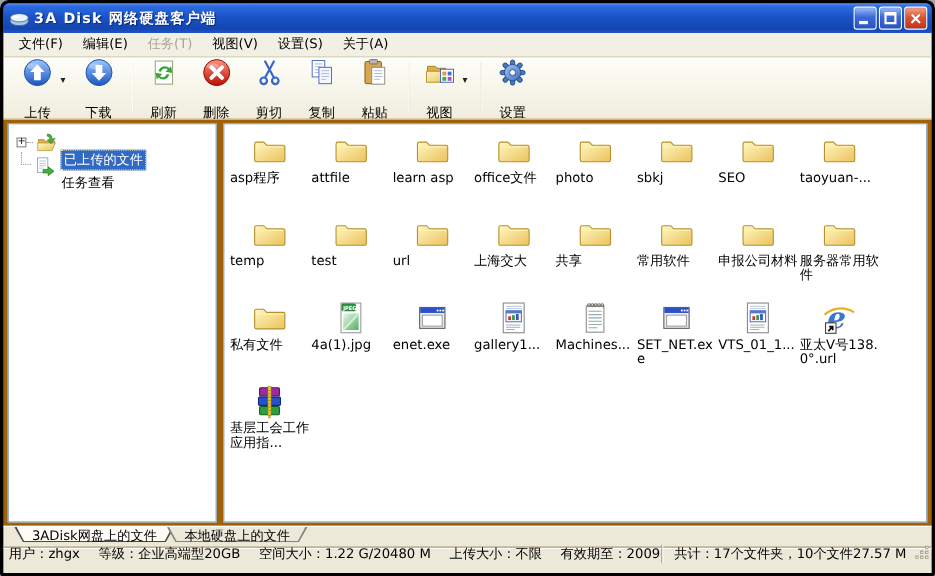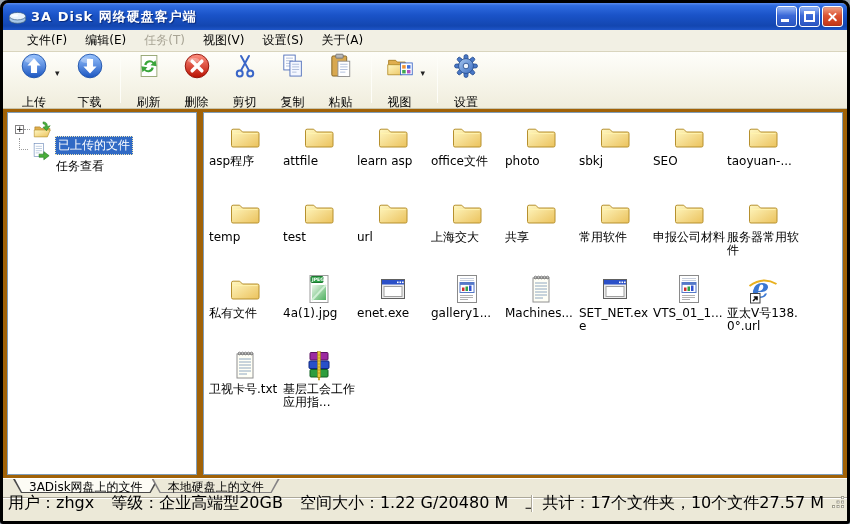--- a/index.html
+++ b/index.html
@@ -11,21 +11,21 @@
   .app-icon{width:19px;height:19px;margin-right:4px;}
   .title-text{color:#fff;font-weight:bold;font-size:13px;text-shadow:1px 1px 1px #0A2A78;letter-spacing:1px;flex:1;white-space:nowrap;overflow:hidden;}
   .win-controls{display:flex;gap:2px;}
   .win-btn{position:relative;width:21px;height:21px;border:1px solid #fff;border-radius:3px;background:linear-gradient(#9CBCF8,#3B69D8 45%,#2A55C0);box-shadow:inset 0 0 1px #1A3A90;}
   .win-btn.close{background:linear-gradient(#F0A488,#DD5432 45%,#C23414);}
   .win-btn .g-min{position:absolute;left:4px;bottom:4px;width:8px;height:3px;background:#fff;}
   .win-btn .g-max{position:absolute;left:4px;top:4px;width:11px;height:11px;border:2px solid #fff;border-top-width:3px;}
   .win-btn .g-x1,.win-btn .g-x2{position:absolute;left:4px;top:9px;width:11px;height:2.4px;background:#fff;border-radius:1px;}
   .win-btn .g-x1{transform:rotate(45deg);} .win-btn .g-x2{transform:rotate(-45deg);}
   
-  .menubar{height:22px;flex:0 0 22px;display:flex;align-items:center;background:#F2F0E4;border-bottom:1px solid #D9D5BE;padding-left:15px;font-size:12px;}
+  .menubar{height:22px;flex:0 0 22px;display:flex;align-items:center;background:#F2F0E4;border-bottom:1px solid #D9D5BE;padding-left:5px;font-size:12px;}
   .menu-item{padding:0 9px;line-height:21px;color:#000;cursor:default;}
   .menu-item.disabled{color:#A8A495;}
   
   .toolbar{height:57px;flex:0 0 57px;display:flex;align-items:center;background:linear-gradient(#FEFEFA,#F0EDDC);border-bottom:1px solid #C8C4AC;padding:1px 2px 1px 8px;}
   .tb-btn{display:flex;align-items:center;border:1px solid transparent;border-radius:2px;padding:2px 3px;margin-right:2px;cursor:default;}
   .tb-col{display:flex;flex-direction:column;align-items:center;min-width:38px;}
   .tb-ico{width:28px;height:28px;}
   .tb-lbl{font-size:12px;line-height:14px;margin-top:15px;white-space:nowrap;}
   .tb-dd{font-size:9px;color:#222;margin:0 1px 14px 2px;}
   .tb-sep{width:1px;height:46px;background:#C9C5AE;border-right:1px solid #FDFDF8;margin:0 5px;}
@@ -46,21 +46,21 @@
   .fi-label{margin-top:2px;line-height:13px;word-break:break-all;padding:0 1px;color:#000;}
   
   .tabbar{height:19px;flex:0 0 19px;display:flex;align-items:flex-start;background:#ECE9D8;padding-left:10px;border-top:1px solid #FFF;}
   .tab{position:relative;height:14px;padding:0 16px;margin-right:-7px;font-size:12px;line-height:17px;cursor:default;}
   .tab i{content:"";position:absolute;inset:0;background:#848284;clip-path:polygon(0 0,100% 0,calc(100% - 8px) 100%,8px 100%);}
   .tab em{position:absolute;inset:0 1px 1px 1px;font-style:normal;background:#ECE9D8;clip-path:polygon(1px 0,calc(100% - 1px) 0,calc(100% - 8px) 100%,8px 100%);}
   .tab span{position:relative;z-index:1;}
   .tab.active i{background:#4A4A4A;}
   .tab.active em{background:#FDFCF5;}
   
-  .statusbar{height:24px;flex:0 0 24px;display:flex;align-items:center;background:#ECE9D8;border-top:1px solid #ACA899;box-shadow:inset 0 1px 0 #FFF;font-size:16px;padding:0 2px 12px 5px;white-space:nowrap;}
+  .statusbar{height:24px;flex:0 0 24px;display:flex;align-items:center;background:#ECE9D8;border-top:1px solid #ACA899;box-shadow:inset 0 1px 0 #FFF;font-size:12px;padding:0 2px 12px 5px;white-space:nowrap;}
   .sb-left{flex:1;display:flex;overflow:hidden;}
   .sb-seg{margin-right:17px;}
   .sb-sep{width:2px;height:17px;border-left:1px solid #ACA899;border-right:1px solid #FFF;margin-right:10px;}
   .sb-right{margin-right:8px;}
   .grip{width:13px;height:13px;align-self:flex-end;}
 </style>
 </head>
 <body>
 
 <svg width="0" height="0" style="position:absolute" aria-hidden="true">
@@ -495,26 +495,20 @@
             <div class="fi-label">VTS_01_1...</div>
           </div>
           <div class="file-item">
             <svg class="fi-icon">
               <use href="#sym-ie-shortcut-icon"></use>
             </svg>
             <div class="fi-label">亚太V号138.0°.url</div>
           </div>
           <div class="file-item">
             <svg class="fi-icon">
-              <use href="#sym-notepad-icon"></use>
-            </svg>
-            <div class="fi-label">卫视卡号.txt</div>
-          </div>
-          <div class="file-item">
-            <svg class="fi-icon">
               <use href="#sym-rar-icon"></use>
             </svg>
             <div class="fi-label">基层工会工作应用指...</div>
           </div>
         </div>
     </div>
   </div>
 
   <div class="tabbar">
       <div class="tab active"><i></i><em></em><span>3ADisk网盘上的文件</span></div>

